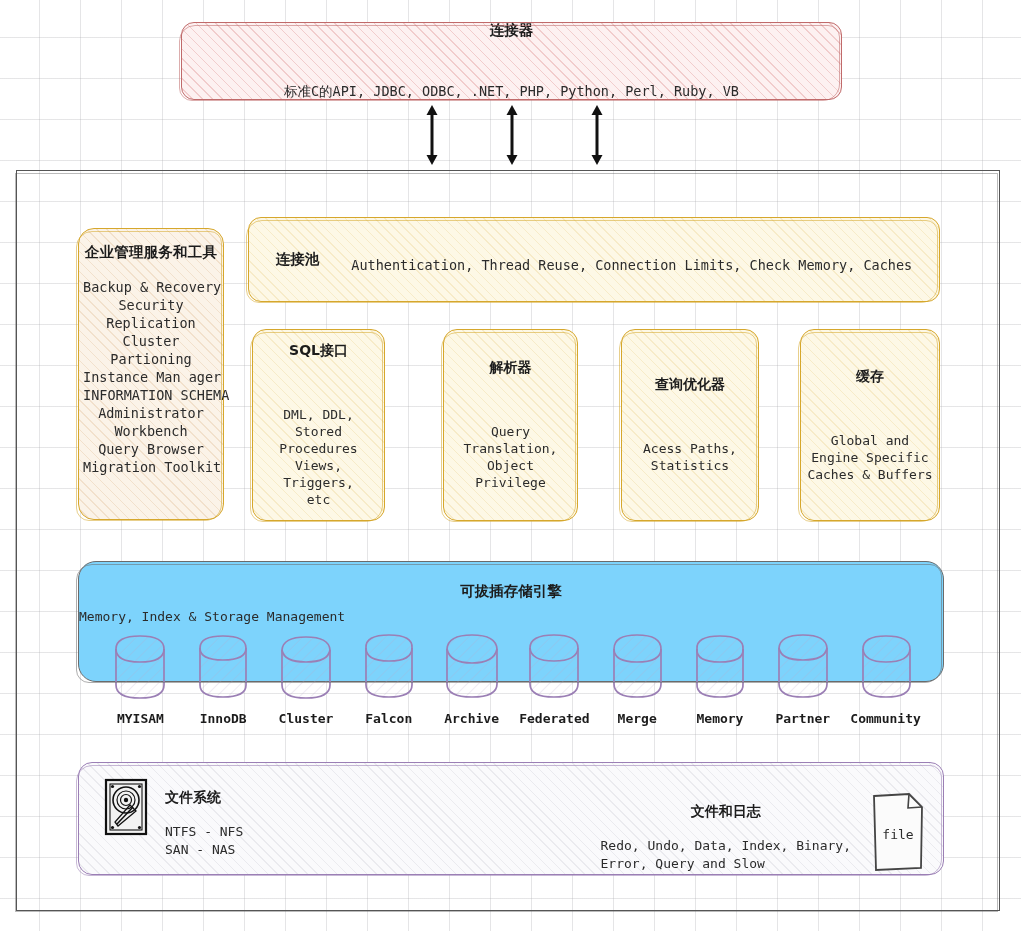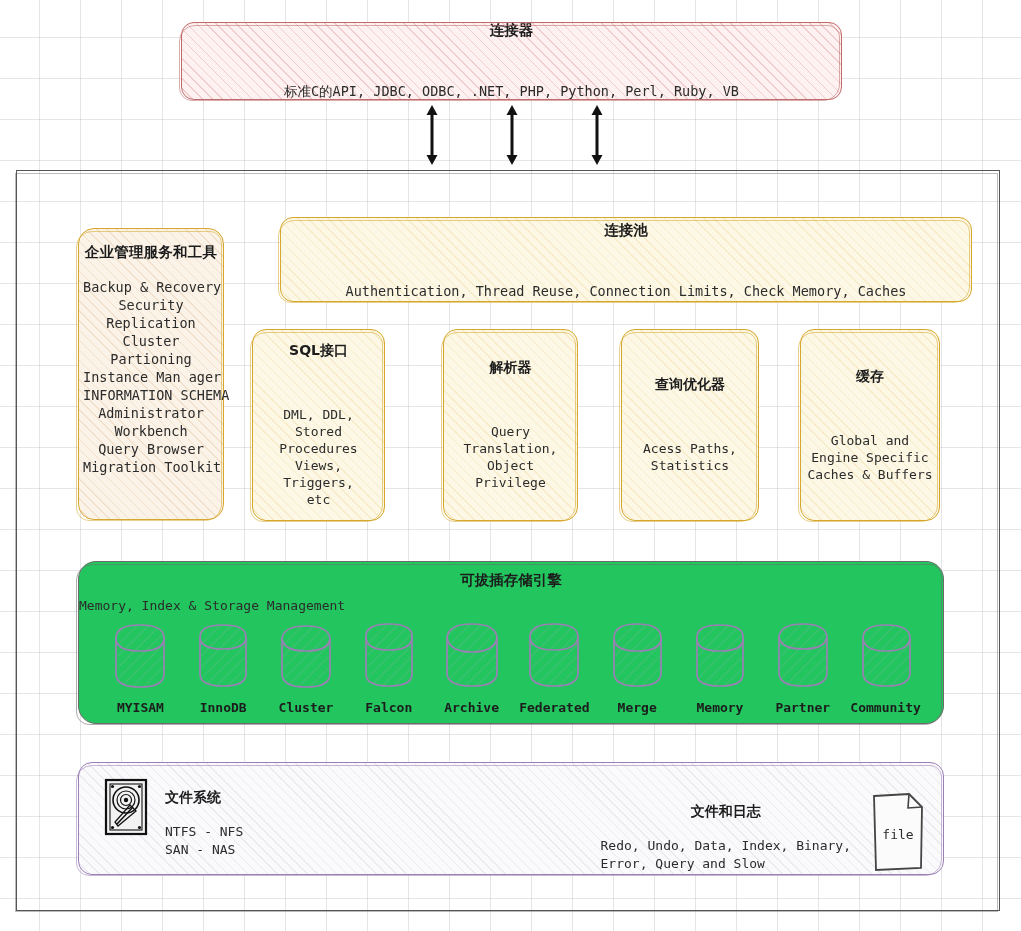--- a/index.html
+++ b/index.html
@@ -94,22 +94,22 @@
     font-weight: bold; font-size: 14.5px; color: #1c1c1c;
     margin-bottom: 16px; letter-spacing: .2px;
   }
   .tool-item {
     font-size: 13.5px; color: #2b2b2b; line-height: 18px; white-space: nowrap;
   }
 
   #pool-panel {
     left: 248px; top: 217px; width: 692px; height: 85px;
     border-radius: 13px;
-    display: flex; flex-direction: column;
-    align-items: center; justify-content: center; margin-left: 32px;
+    display: flex; flex-direction: row;
+    align-items: center; justify-content: center;
   }
 
   .midbox {
     top: 329px; width: 133px; height: 192px;
     border-radius: 14px;
     display: flex; flex-direction: column;
     align-items: center; justify-content: center;
     text-align: center; padding: 4px 6px;
   }
   #box-sql      { left: 252px; }
@@ -125,26 +125,26 @@
     font-family: "DejaVu Sans", sans-serif;
     font-weight: bold; font-size: 14px; color: #1c1c1c;
     margin-bottom: 14px;
   }
   .box-desc {
     font-size: 13px; color: #2b2b2b; line-height: 17px; text-align: center;
   }
 
   
   #engine-panel {
-    left: 78px; top: 561px; width: 866px; height: 163px;
+    left: 78px; top: 561px; width: 866px; height: 121px;
     color: #6b6b6b;
     border: 1.6px solid #6b6b6b;
     border-radius: 18px;
-    background: #22c55e;
-    padding-top: 9px;
+    background: #7dd3fc;
+    padding-top: 20px;
   }
   #engine-title {
     text-align: center;
     font-family: "DejaVu Sans", sans-serif;
     font-weight: bold; font-size: 14.5px; color: #1c1c1c;
   }
   #engine-sub {
     text-align: left; font-size: 13px; color: #2b2b2b; margin-top: 8px;
   }
   #engine-row {

